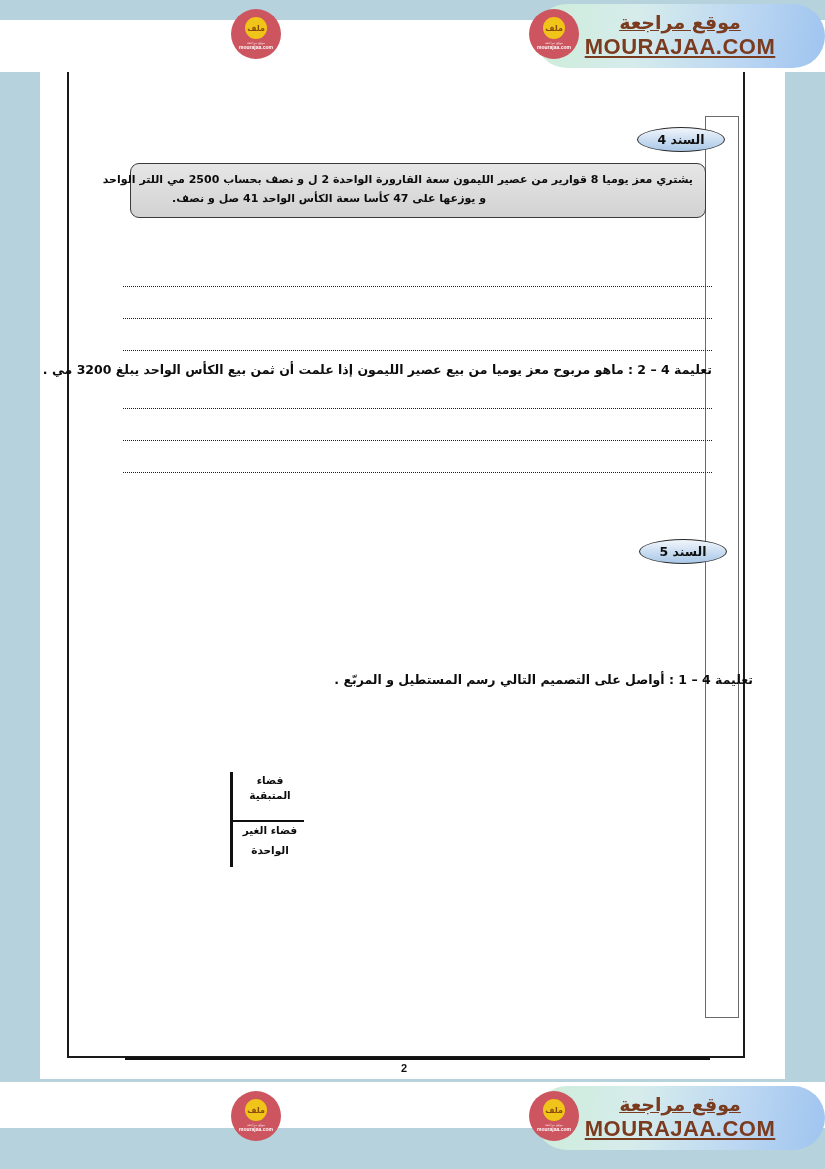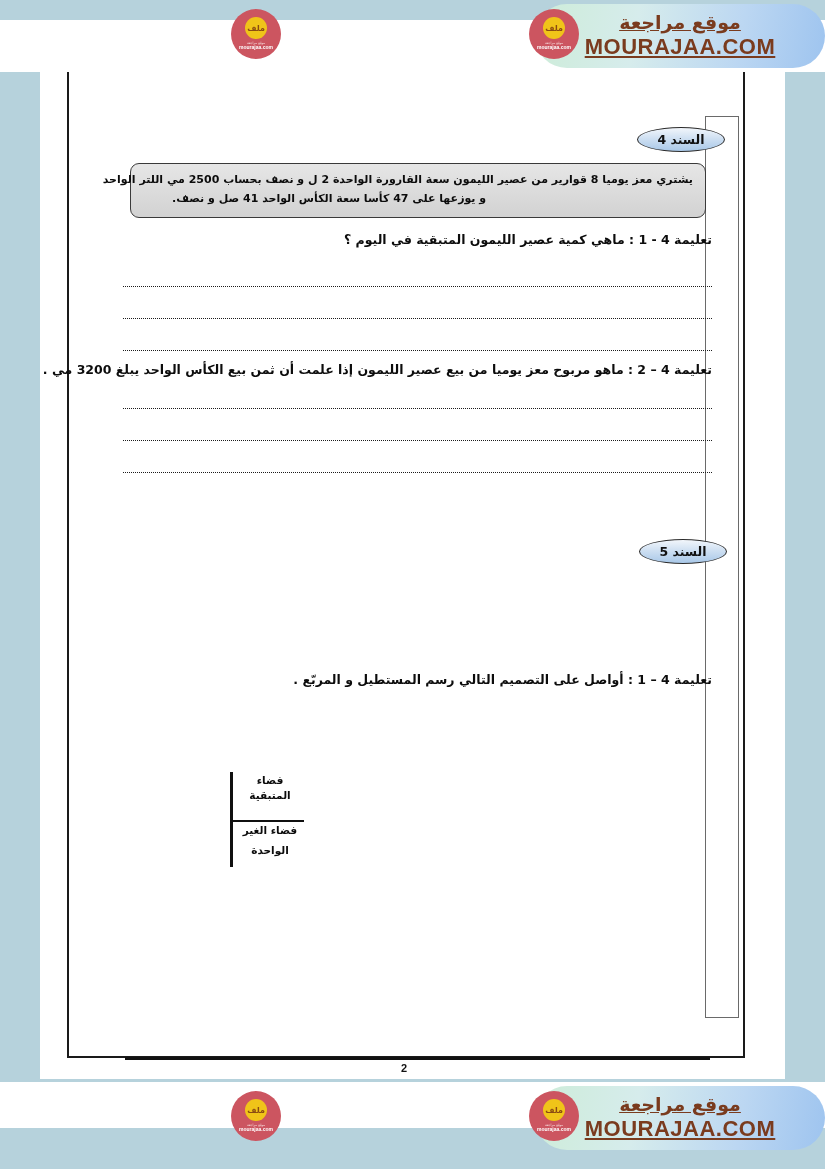--- a/index.html
+++ b/index.html
@@ -213,21 +213,21 @@
     position: absolute;
     direction: rtl;
     text-align: right;
     font-size: 12.5px;
     font-weight: bold;
     color: #0c0c0c;
     white-space: nowrap;
   }
   .q1 { left: 0px; top: 178px; width: 645px; }
   .q2 { left: 0px; top: 308px; width: 645px; }
-  .q3 { left: 0px; top: 618px; width: 645px; }
+  .q3 { left: 0px; top: 618px; width: 645px; padding-left: 41px; }
 
   .dots {
     position: absolute;
     left: 56px;
     width: 589px;
     height: 2px;
     border-bottom: 1.6px dotted #1c1c1c;
   }
 
   
@@ -317,21 +317,20 @@
 
   <div class="content">
 
     <div class="badge badge-s4">السند 4</div>
 
     <div class="textbox box-s4">
       <div class="box-line tr">يشتري معز يوميا 8 قوارير من عصير الليمون سعة القارورة  الواحدة 2 ل و نصف بحساب 2500 مي اللتر الواحد</div>
       <div class="box-line tl">و يوزعها على 47 كأسا سعة الكأس الواحد 41 صل و نصف.</div>
     </div>
 
-    <div class="question q1">تعليمة 4 - 1 : ماهي كمية عصير الليمون المتبقية في اليوم ؟</div>
 
     <div class="dots" style="top:230px"></div>
     <div class="dots" style="top:262px"></div>
     <div class="dots" style="top:294px"></div>
 
     <div class="question q2">تعليمة 4 – 2 : ماهو مربوح معز يوميا من بيع عصير الليمون إذا علمت أن ثمن بيع الكأس الواحد يبلغ 3200 مي .</div>
 
     <div class="dots" style="top:352px"></div>
     <div class="dots" style="top:384px"></div>
     <div class="dots" style="top:416px"></div>

